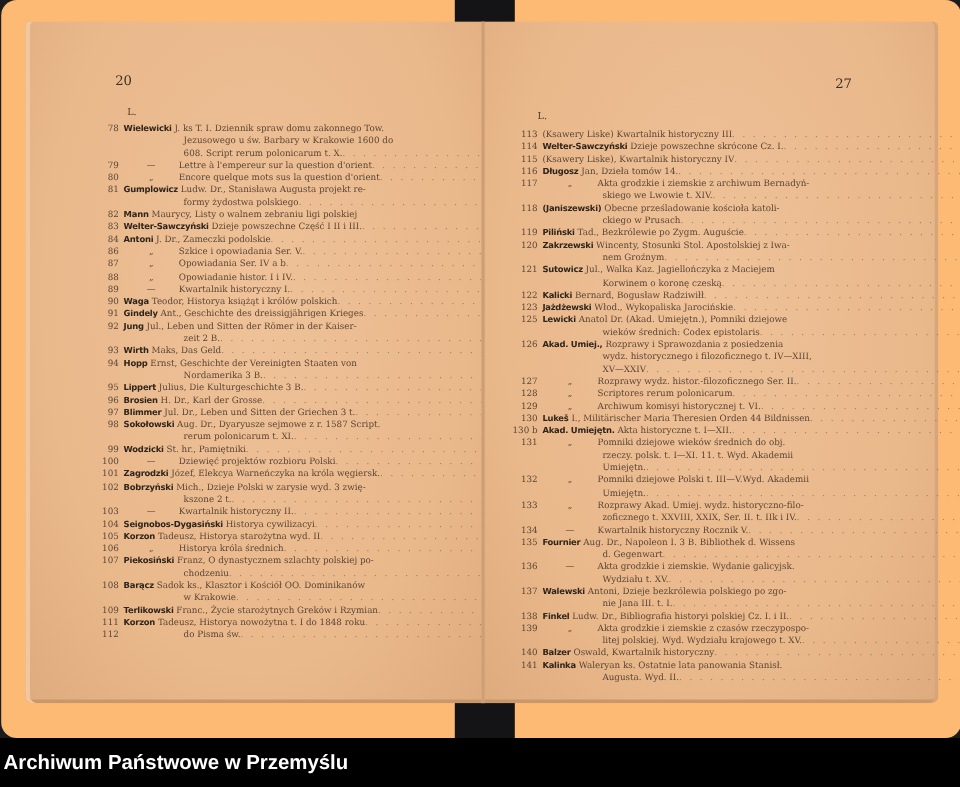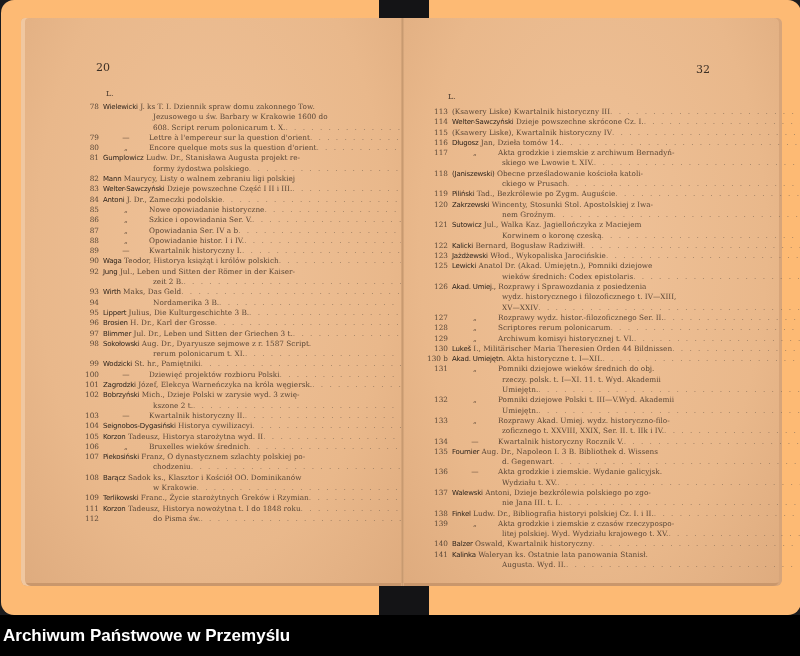--- a/index.html
+++ b/index.html
@@ -57,21 +57,21 @@
   .num { width: 22px; text-align: right; padding-right: 4px; flex: none; color: #5b4838; }
   .body { flex: 1; }
   .line { display: flex; white-space: nowrap; }
   .line .txt { flex: none; }
   .line .dots { flex: 1; overflow: hidden; color: #8d735c; letter-spacing: 2px; }
   .line .dots::before { content: " . . . . . . . . . . . . . . . . . . . . . . . . . . . . . . . ."; }
   .line .place { flex: none; text-align: right; padding-left: 3px; }
   .line.indent { padding-left: 50px; }
   .author {
     font-family: "DejaVu Sans", "Liberation Sans", sans-serif;
-    font-weight: normal; font-size: 7px; color: #2f251d; letter-spacing: -0.2px; text-align: center;
+    font-weight: bold; font-size: 7px; color: #2f251d; letter-spacing: -0.2px; text-align: center;
   }
   .ditto { display: inline-block; width: 46px; text-align: center; }
 
   .footer {
     position: absolute; left: 0; top: 615px; width: 800px; height: 41px;
     background: #000;
     text-align: right;
   }
   .footer-text {
     position: absolute; left: 3px; top: 11px;
@@ -160,30 +160,20 @@
           <div class="num">84</div>
           <div class="body">
             <div class="line">
               <span class="txt"><span class="author">Antoni</span> <span>J. Dr., Zameczki podolskie</span></span>
               <span class="dots"></span>
               <span class="place">Warszawa 1880</span>
             </div>
           </div>
         </div>
         <div class="entry">
-          <div class="num">85</div>
-          <div class="body">
-            <div class="line">
-              <span class="txt"><span class="ditto">„</span><span>Nowe opowiadanie historyczne</span></span>
-              <span class="dots"></span>
-              <span class="place">Lwów 1883</span>
-            </div>
-          </div>
-        </div>
-        <div class="entry">
           <div class="num">86</div>
           <div class="body">
             <div class="line">
               <span class="txt"><span class="ditto">„</span><span>Szkice i opowiadania Ser. V.</span></span>
               <span class="dots"></span>
               <span class="place">Kraków i Warszawa 1887</span>
             </div>
           </div>
         </div>
         <div class="entry">
@@ -220,20 +210,30 @@
           <div class="num">90</div>
           <div class="body">
             <div class="line">
               <span class="txt"><span class="author">Waga</span> <span>Teodor, Historya książąt i królów polskich</span></span>
               <span class="dots"></span>
               <span class="place">Wilno 1831</span>
             </div>
           </div>
         </div>
         <div class="entry">
+          <div class="num">91</div>
+          <div class="body">
+            <div class="line">
+              <span class="txt"><span class="author">Gindely</span> <span>Ant., Geschichte des dreissigjährigen Krieges</span></span>
+              <span class="dots"></span>
+              <span class="place">Prag 1882</span>
+            </div>
+          </div>
+        </div>
+        <div class="entry">
           <div class="num">92</div>
           <div class="body">
             <div class="line">
               <span class="txt"><span class="author">Jung</span> <span>Jul., Leben und Sitten der Römer in der Kaiser-</span></span>
             </div>
             <div class="line indent">
               <span class="txt"><span>zeit 2 B.</span></span>
               <span class="dots"></span>
               <span class="place">„ 1883</span>
             </div>
@@ -245,20 +245,23 @@
             <div class="line">
               <span class="txt"><span class="author">Wirth</span> <span>Maks, Das Geld</span></span>
               <span class="dots"></span>
               <span class="place">Leipzig, Prag 1884</span>
             </div>
           </div>
         </div>
         <div class="entry">
           <div class="num">94</div>
           <div class="body">
+            <div class="line">
+              <span class="txt"><span class="author">Hopp</span> <span>Ernst, Geschichte der Vereinigten Staaten von</span></span>
+            </div>
             <div class="line indent">
               <span class="txt"><span>Nordamerika 3 B.</span></span>
               <span class="dots"></span>
               <span class="place">„ 1884</span>
             </div>
           </div>
         </div>
         <div class="entry">
           <div class="num">95</div>
           <div class="body">
@@ -372,21 +375,21 @@
               <span class="txt"><span class="author">Korzon</span> <span>Tadeusz, Historya starożytna wyd. II</span></span>
               <span class="dots"></span>
               <span class="place">„ 1886</span>
             </div>
           </div>
         </div>
         <div class="entry">
           <div class="num">106</div>
           <div class="body">
             <div class="line">
-              <span class="txt"><span class="ditto">„</span><span>Bruxelles wieków średnich</span></span>
+              <span class="txt"><span class="ditto">„</span><span>Historya króla średnich</span></span>
               <span class="dots"></span>
               <span class="place">„ 1884</span>
             </div>
           </div>
         </div>
         <div class="entry">
           <div class="num">107</div>
           <div class="body">
             <div class="line">
               <span class="txt"><span class="author">Piekosiński</span> <span>Franz, O dynastycznem szlachty polskiej po-</span></span>
@@ -440,21 +443,21 @@
               <span class="place">Kraków 1888</span>
             </div>
           </div>
         </div>
       </div>
   </div>
 
   <div class="gutter"></div>
 
   <div class="page right">
-    <div class="page-num">32</div>
+    <div class="page-num">27</div>
     <div class="section-mark">L.</div>
     <div class="entries">
         <div class="entry">
           <div class="num">113</div>
           <div class="body">
             <div class="line">
               <span class="txt"><span>(Ksawery Liske) Kwartalnik historyczny III</span></span>
               <span class="dots"></span>
             </div>
           </div>

